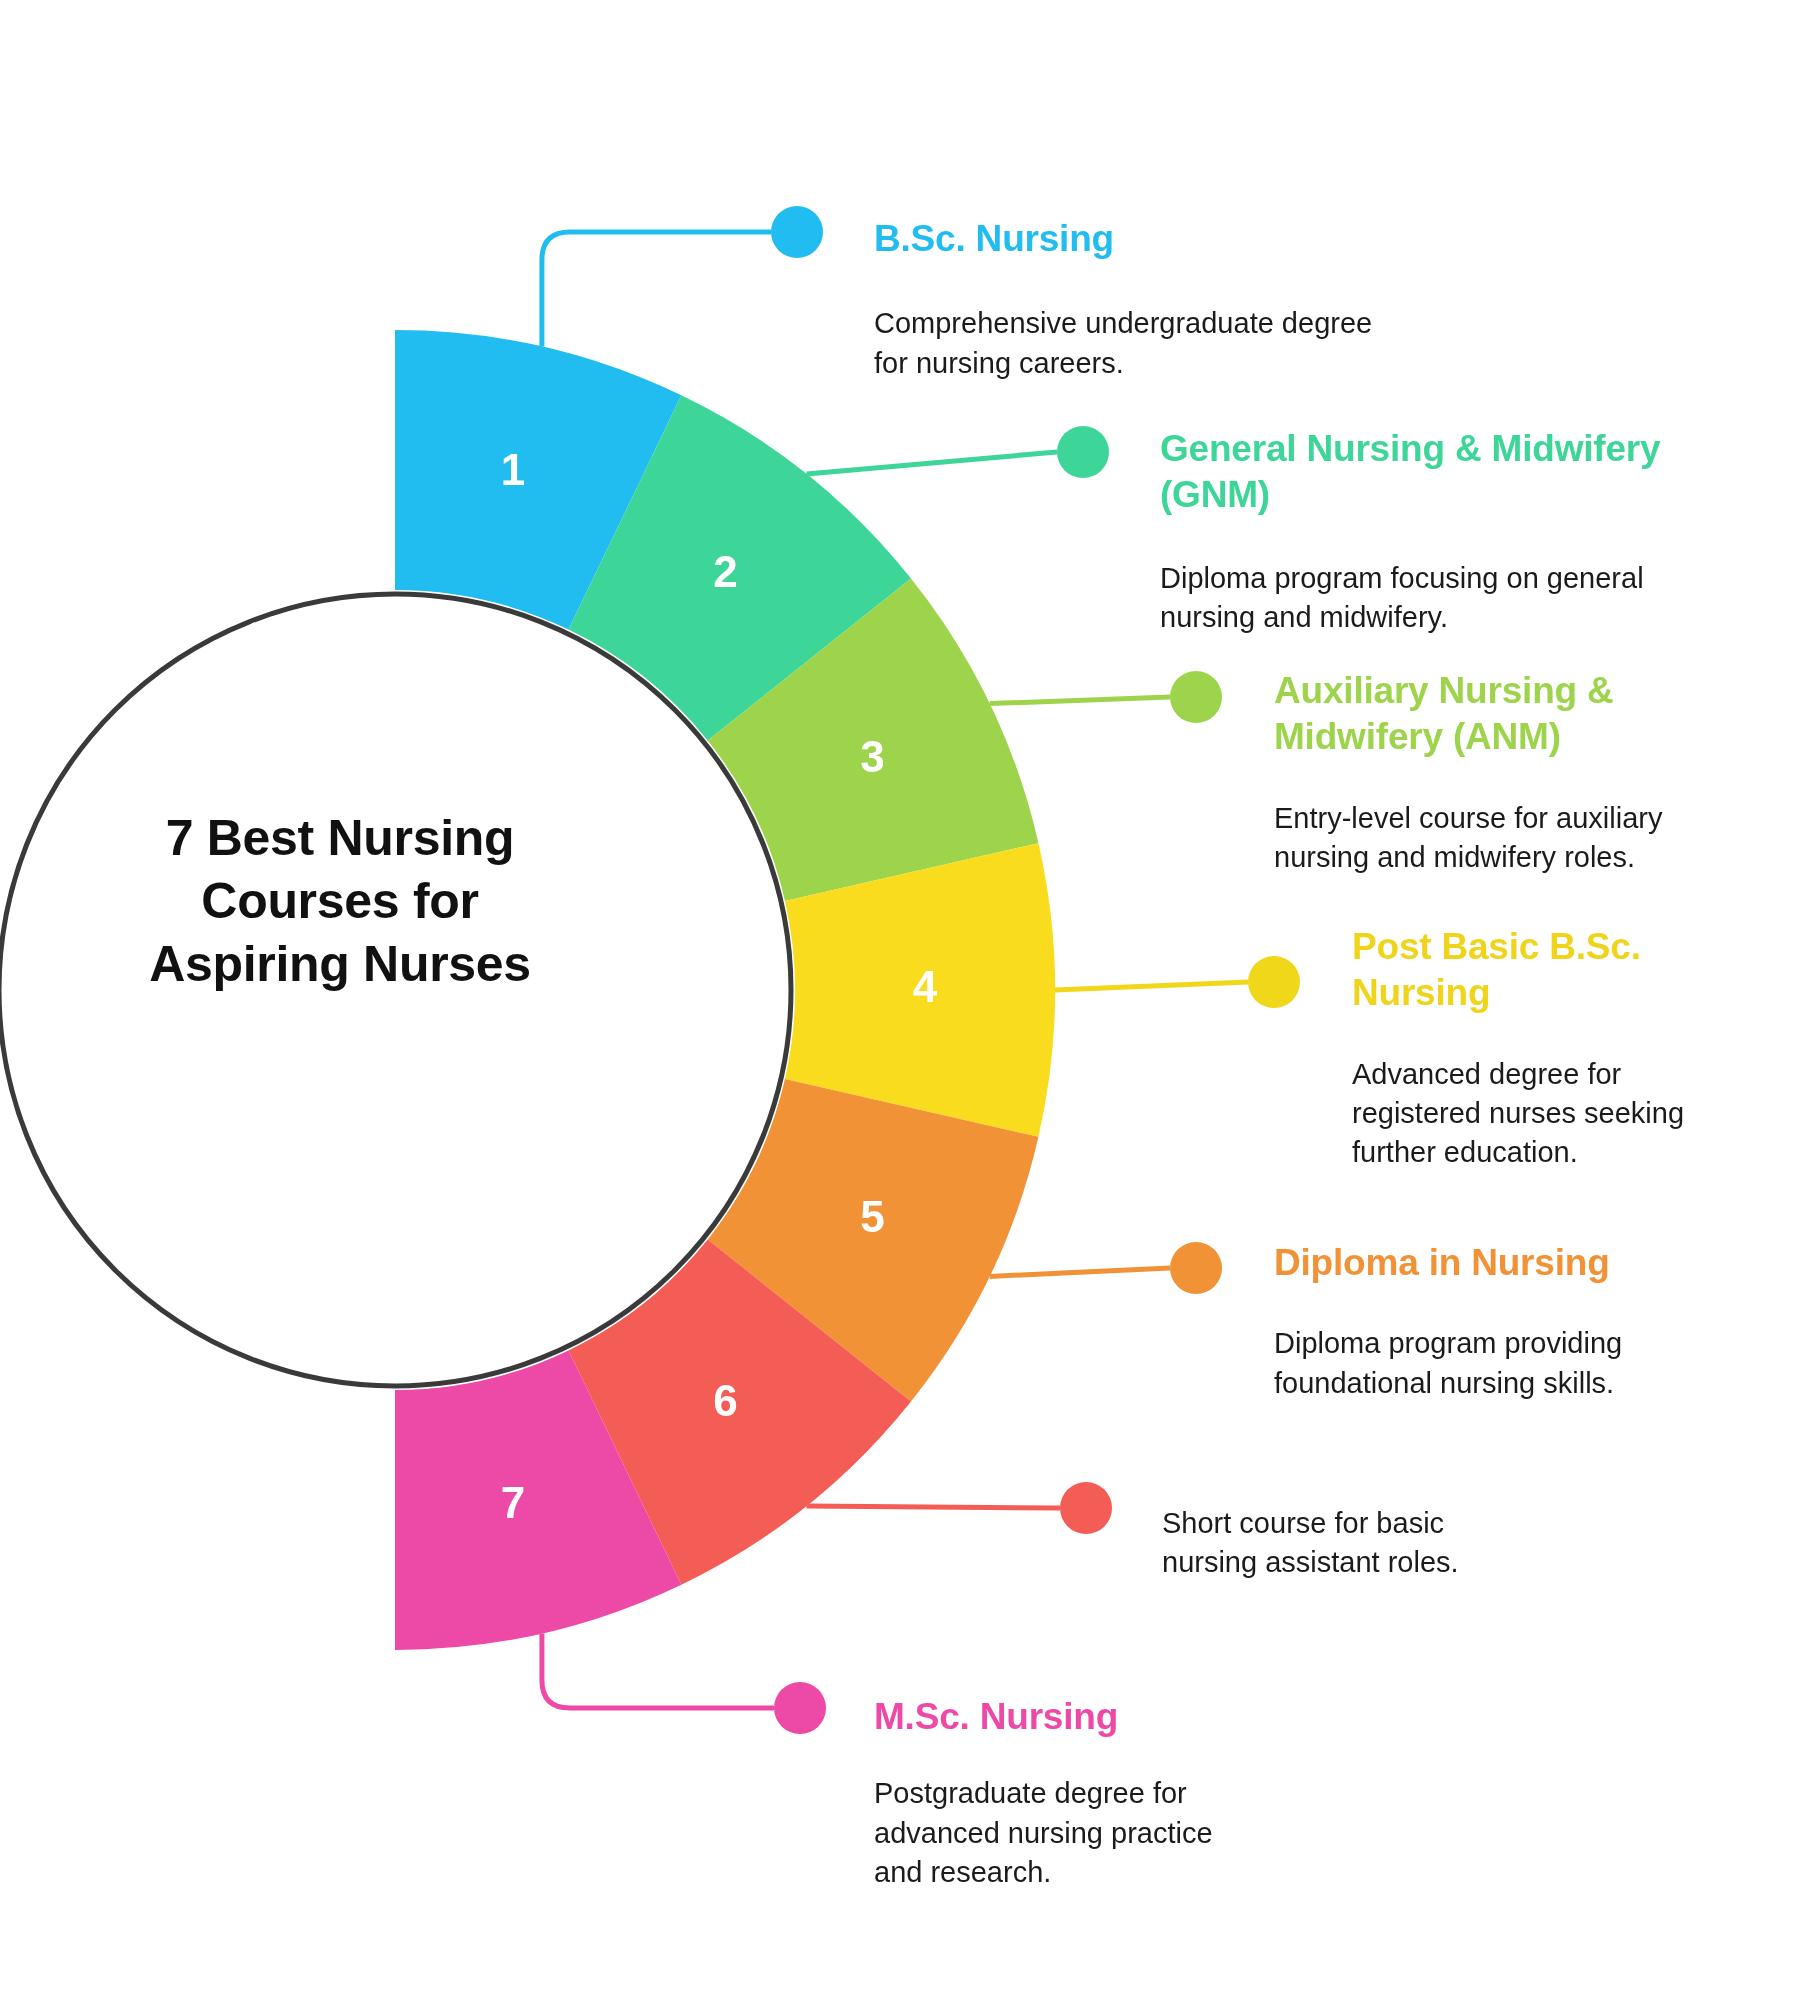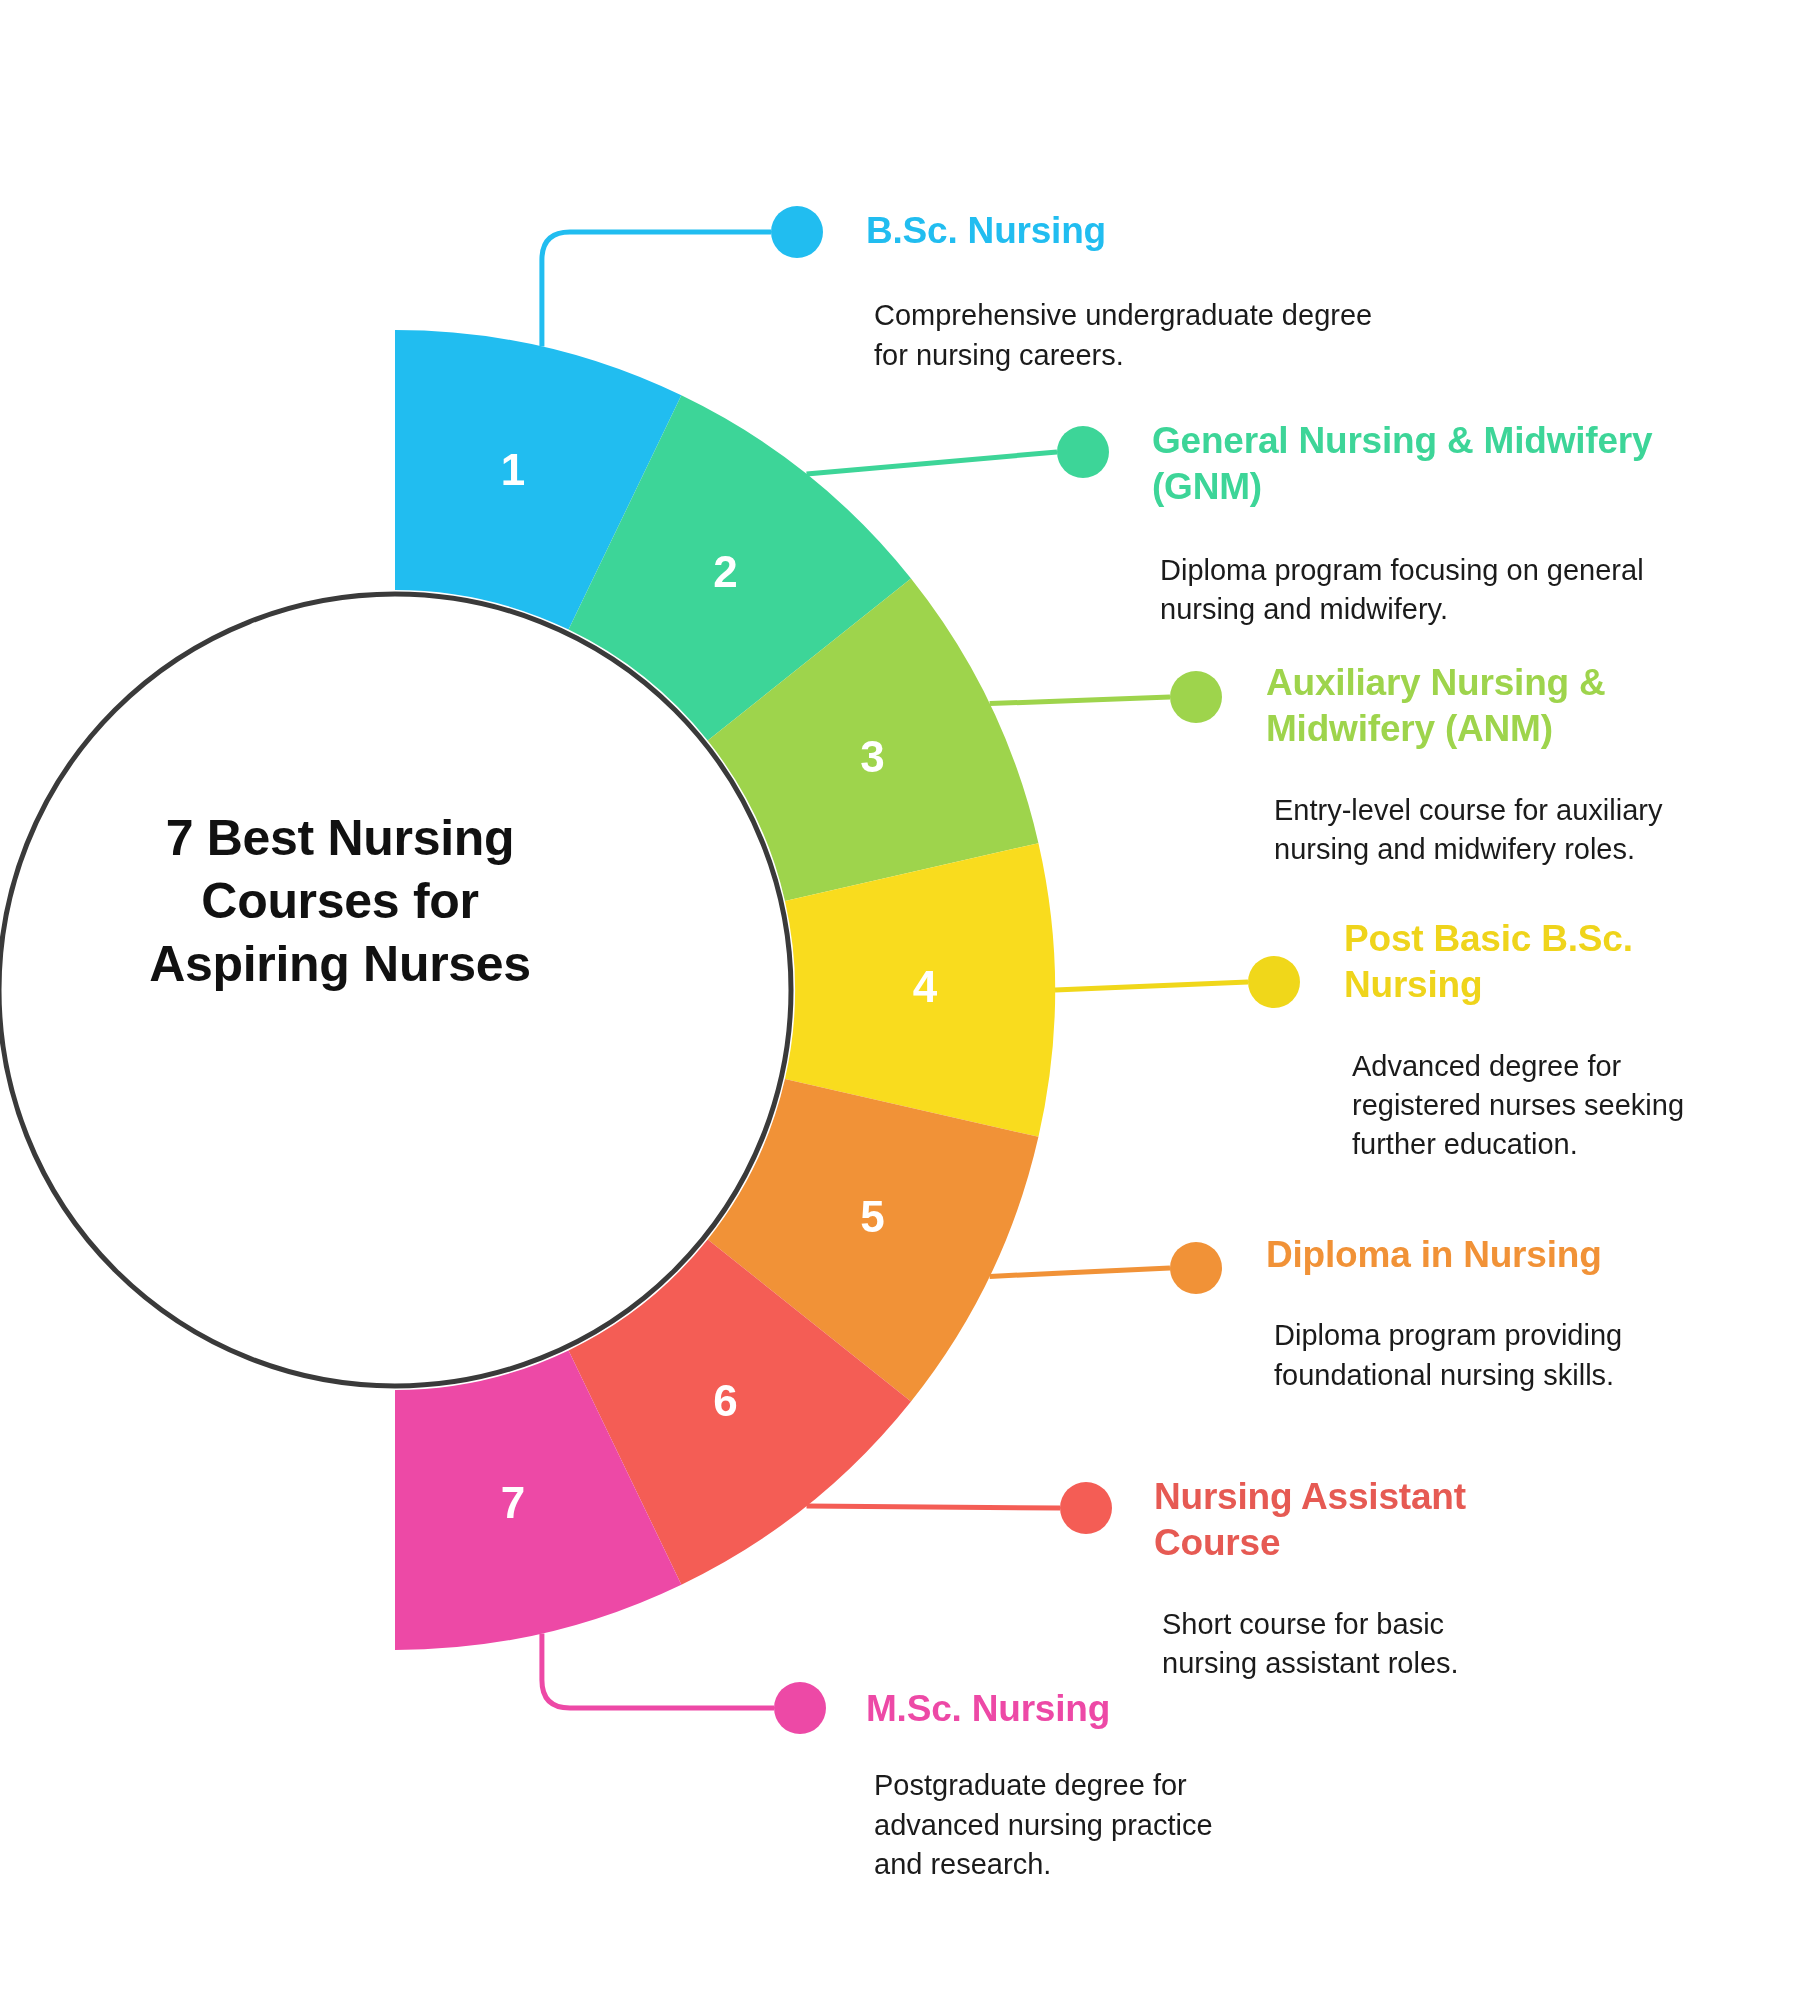--- a/index.html
+++ b/index.html
@@ -49,21 +49,21 @@
   }
   .label-block {
     position: absolute;
   }
   .label-title {
     font-family: "Liberation Sans", sans-serif;
     font-size: 37px;
     font-weight: bold;
     line-height: 1.25;
     letter-spacing: -0.2px;
-    margin: 8px;
+    margin: 16px;
   }
   .label-desc {
     font-family: "Liberation Sans", sans-serif;
     font-size: 29px;
     font-weight: normal;
     line-height: 1.36;
     color: #1b1b1b;
     margin: 16px;
   }
 </style>
@@ -193,24 +193,20 @@
     <div class="label-title" style="color:#F19237;">
       <div>Diploma in Nursing</div>
     </div>
     <div class="label-desc" style="margin-top:38px;">
       <div>Diploma program providing</div>
       <div>foundational nursing skills.</div>
     </div>
   </div>
 
   <div class="label-block" style="left:1146px; top:1466px; width:500px;">
-    <div class="label-title" style="color:#E65A53;">
-      <div>Nursing Assistant</div>
-      <div>Course</div>
-    </div>
     <div class="label-desc" style="margin-top:38px;">
       <div>Short course for basic</div>
       <div>nursing assistant roles.</div>
     </div>
   </div>
 
   <div class="label-block" style="left:858px; top:1678px; width:520px;">
     <div class="label-title" style="color:#ED49A6;">
       <div>M.Sc. Nursing</div>
     </div>

